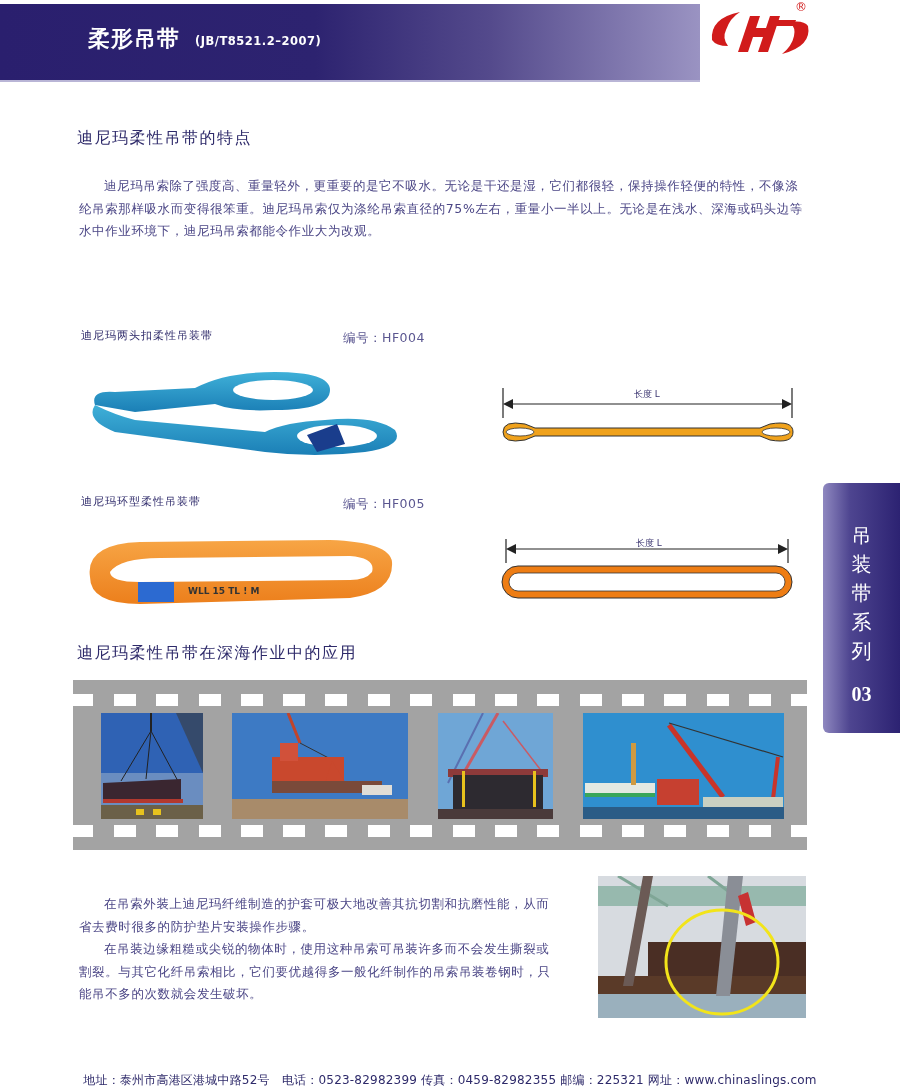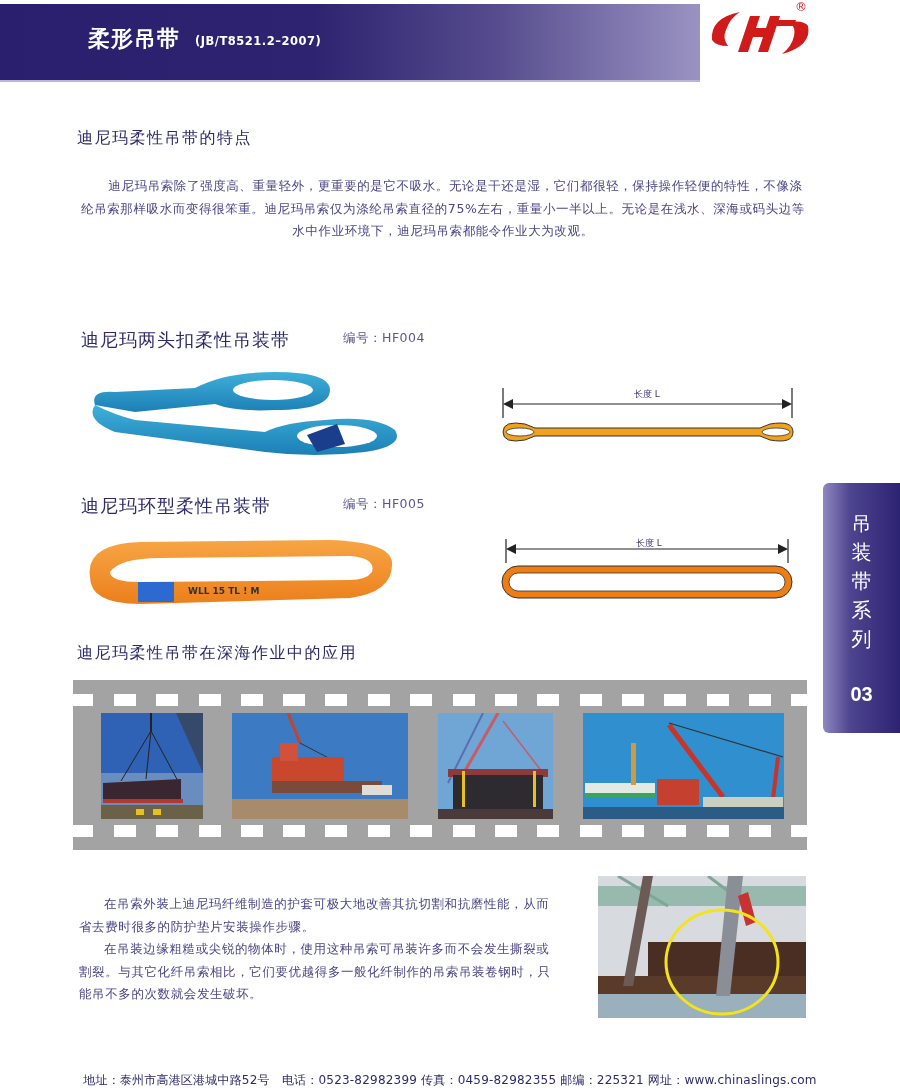--- a/index.html
+++ b/index.html
@@ -23,38 +23,38 @@
   .logo { position: absolute; left: 700px; top: 0; width: 120px; height: 64px; }
   .logo-reg { position: absolute; left: 795px; top: 0; font-size: 12px; color: #d11b1b; }
 
   
   .sec-title { position: absolute; font-size: 16px; letter-spacing: 1.5px; color: #2e2a6a; }
 
   
   .para { position: absolute; font-size: 12.5px; line-height: 22.5px; color: #4a4585; letter-spacing: 0.6px; }
   .para p { text-indent: 2em; }
 
-  .prod-name { position: absolute; font-size: 18px; letter-spacing: 1px; color: #2e2a6a; }
+  .prod-name { position: absolute; font-size: 11px; letter-spacing: 1px; color: #2e2a6a; }
   .prod-code { position: absolute; font-size: 12.5px; color: #5a5690; letter-spacing: 0.5px; margin-left: 32px; }
 
   .dim-label { position: absolute; font-size: 9px; color: #3a3470; }
 
   
   .side-tab {
     position: absolute; left: 823px; top: 483px; width: 77px; height: 250px;
     border-radius: 6px 0 0 6px;
     background: linear-gradient(90deg, #8f88c0 0%, #4e4590 35%, #2c2272 100%);
   }
   .side-tab-text {
-    position: absolute; left: 0; top: 26px; width: 77px; text-align: center; color: #fff;
+    position: absolute; left: 0; top: 38px; width: 77px; text-align: center; color: #fff;
     font-family: "DejaVu Serif", serif; font-size: 20px; line-height: 29px;
   }
   .side-tab-num {
     position: absolute; left: 0; top: 200px; width: 77px; text-align: center; color: #fff;
-    font-family: Liberation Sans, sans-serif; font-weight: bold; font-size: 20px;
+    font-family: Liberation Serif, serif; font-weight: bold; font-size: 20px;
   }
 
   
   .film {
     position: absolute; left: 73px; top: 680px; width: 734px; height: 170px; background: #a3a3a3;
   }
   .film-holes { position: absolute; left: 0; width: 734px; height: 12px; }
   .film-holes span { position: absolute; top: 0; width: 22px; height: 12px; background: #ffffff; }
   .film-photo { position: absolute; top: 33px; height: 106px; overflow: hidden; }
 
@@ -72,21 +72,21 @@
 <svg class="logo" viewBox="0 0 120 64">
   <path d="M12 40 Q10 18 40 12 Q30 18 26 30 Q22 38 28 46 Q16 46 12 40Z" fill="#d11b1b"></path>
   <path d="M108 26 Q112 46 82 54 Q92 46 94 36 Q96 28 90 22 Q104 20 108 26Z" fill="#d11b1b"></path>
   <path d="M38 52 L50 16 L60 16 L56 28 L66 28 L70 16 L80 16 L68 52 L58 52 L63 37 L53 37 L48 52Z" fill="#d11b1b"></path>
   <ellipse cx="82" cy="36" rx="6" ry="5" fill="#ffffff"></ellipse>
   <path d="M70 20 L96 20 L94 26 L72 26Z" fill="#d11b1b"></path>
 </svg>
 <span class="logo-reg">®</span>
 
 <div class="sec-title" style="left:77px; top:128px;">迪尼玛柔性吊带的特点</div>
-<div class="para" style="left:79px; top:175px; width:728px;text-align:center;">
+<div class="para" style="left:79px; top:175px; width:728px;">
   <p>迪尼玛吊索除了强度高、重量轻外，更重要的是它不吸水。无论是干还是湿，它们都很轻，保持操作轻便的特性，不像涤纶吊索那样吸水而变得很笨重。迪尼玛吊索仅为涤纶吊索直径的75%左右，重量小一半以上。无论是在浅水、深海或码头边等水中作业环境下，迪尼玛吊索都能令作业大为改观。</p>
 </div>
 
 <div class="prod-name" style="left:81px; top:328px;">迪尼玛两头扣柔性吊装带</div>
 <div class="prod-code" style="left:311px; top:330px;">编号：HF004</div>
 
 <svg style="position:absolute; left:75px; top:360px;" width="330" height="110">
   <defs>
     <linearGradient id="blueg" x1="0" y1="0" x2="0" y2="1">
       <stop offset="0" stop-color="#3fb0d8"></stop>

